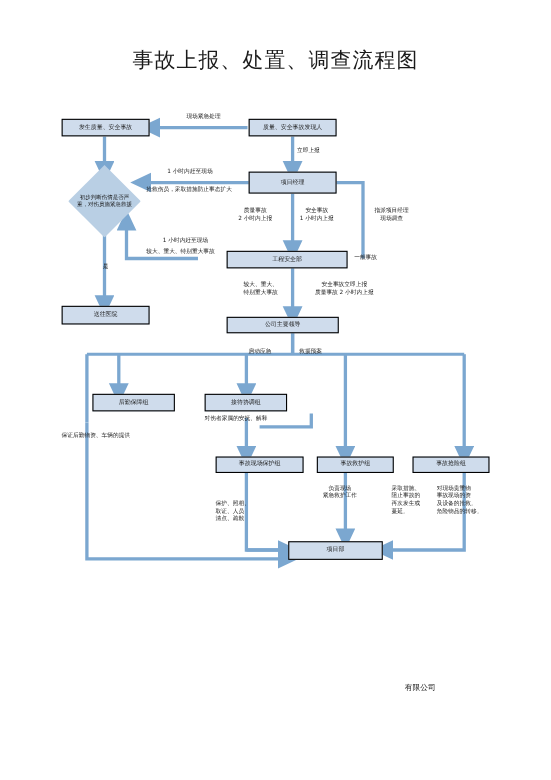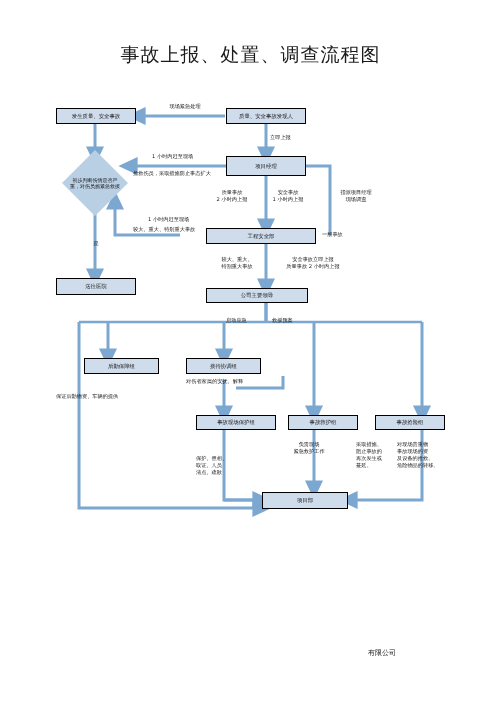--- a/index.html
+++ b/index.html
@@ -194,15 +194,15 @@
   <div class="lbl l" style="left:356px;top:441px;width:44px;">采取措施、
 阻止事故的
 再次发生或
 蔓延。</div>
 
   <div class="lbl l" style="left:397px;top:441px;width:62px;">对现场贵重物
 事故现场的资
 及设备的抢救。
 危险物品的转移。</div>
 
-  <div class="footer" style="left:368px;top:648px;">有限公司</div>
+  <div class="footer" style="left:368px;top:620px;">有限公司</div>
 
 </div>
 
 </body></html>

